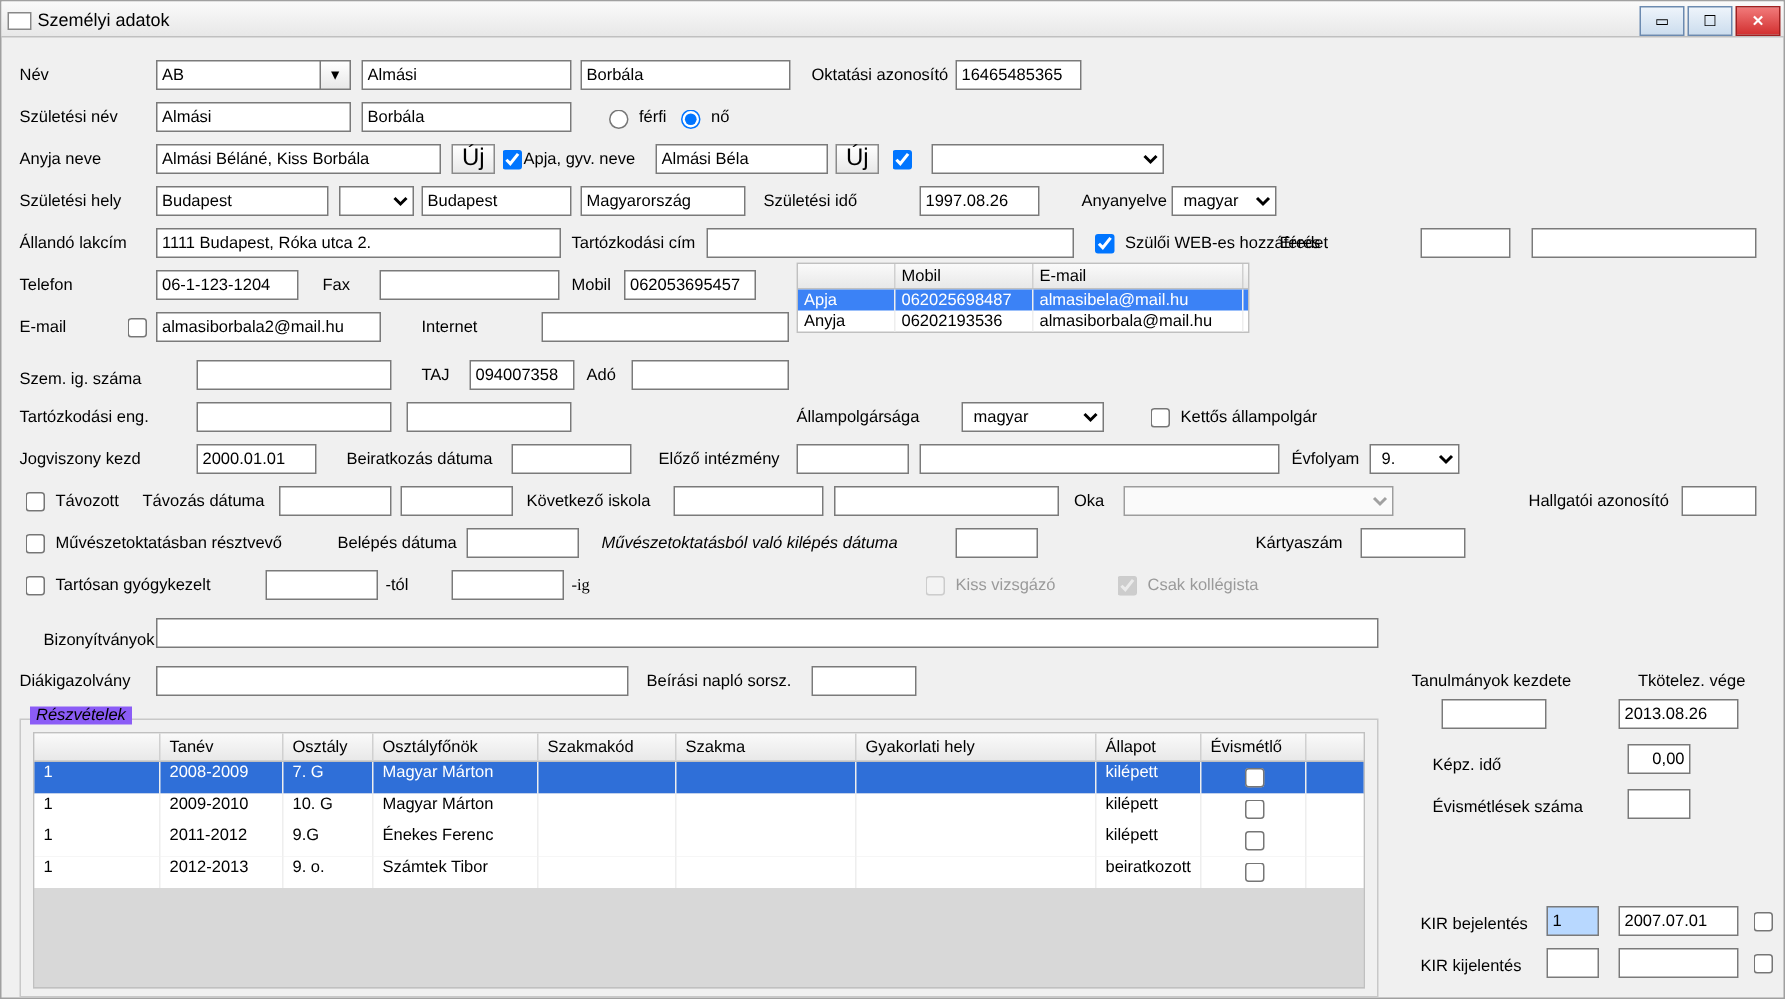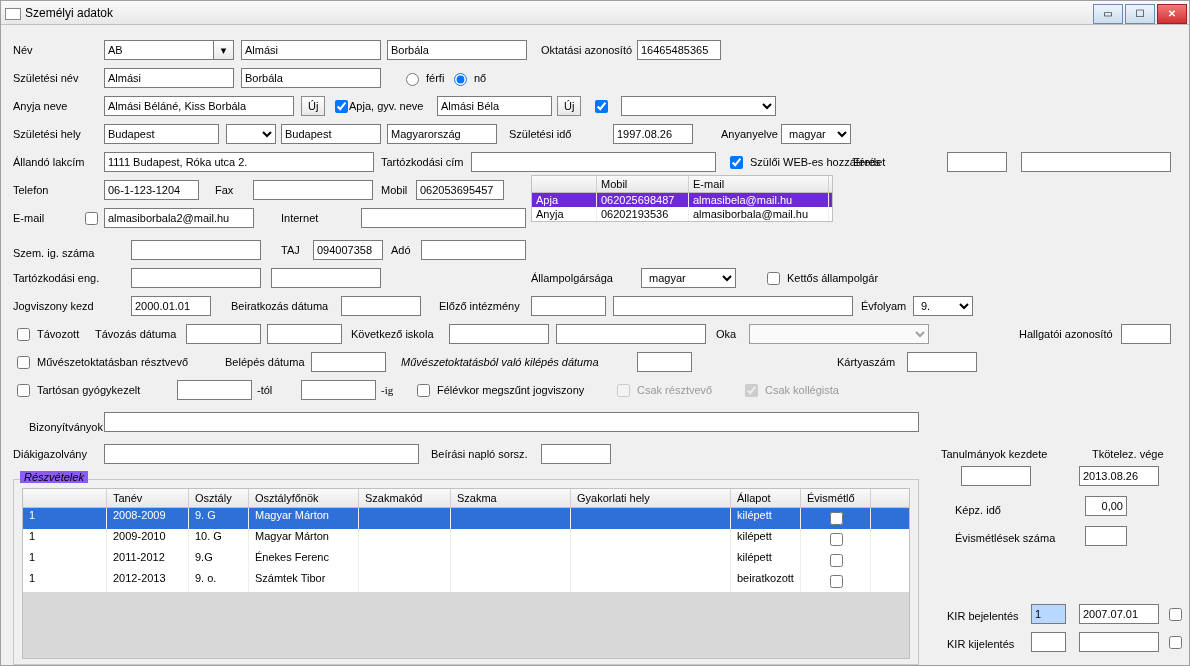--- a/index.html
+++ b/index.html
@@ -11,27 +11,27 @@
   .titlebar .title-text { font-size: 12px; }
   .winbtns { display: flex; }
   .winbtn { width: 30px; height: 20px; margin: 2px 2px 0 0; border: 1px solid #6b8ab0; background: linear-gradient(#eef4fb,#cde); display: flex; align-items: center; justify-content: center; font-size: 10px; }
   .winbtn.close { background: linear-gradient(#f17a7a,#d23030); color: #fff; border-color: #a02020; font-weight: bold; }
   .content { position: relative; flex: 1; padding: 12px; }
   .row { position: absolute; display: flex; align-items: center; height: 22px; }
   .lbl { white-space: nowrap; }
   input.txt, select.sel { height: 20px; background: #fff; border: 1px solid #7a7a7a; padding: 1px 3px; font-family: inherit; font-size: 11px; }
   .red-corner { border-left: 4px solid #f00; border-top: 4px solid #f00; border-top-left-radius: 0; }
   input[type=checkbox], input[type=radio] { vertical-align: middle; }
-  .btn { height: 20px; background: linear-gradient(#fff,#e8e8e8); border: 1px solid #8a8a8a; padding: 0 6px; font-size: 11px; cursor: pointer; }
+  .btn { height: 20px; background: linear-gradient(#fff,#e8e8e8); border: 1px solid #8a8a8a; padding: 0 6px; font-size: 16px; cursor: pointer; }
   .contact-table { position: absolute; border: 1px solid #c0c0c0; background: #fff; font-size: 11px; }
   .contact-table .hdr { display: flex; background: linear-gradient(#fafafa,#e8e8e8); border-bottom: 1px solid #c0c0c0; }
   .contact-table .hdr div { padding: 2px 4px; border-right: 1px solid #d0d0d0; }
   .contact-table .tr { display: flex; }
   .contact-table .tr div { padding: 1px 4px; border-right: 1px solid #eee; white-space: nowrap; overflow: hidden; }
-  .contact-table .tr.sel { background: #6d28d9; color: #fff; }
+  .contact-table .tr.sel { background: #3b82f6; color: #fff; }
   .contact-table-wrap { position: absolute; display: flex; }
   .contact-table-wrap .gray-side { width: 90px; background: #d8d8d8; }
 
   .fieldset { position: absolute; border: 1px solid #c8c8c8; padding: 8px; }
   .fieldset .legend { position: absolute; top: -9px; left: 6px; background: #8b5cf6; padding: 0 4px; font-style: italic; }
 
   .grid { width: 100%; border: 1px solid #c0c0c0; background: #d8d8d8; }
   .grid .ghdr { display: flex; background: linear-gradient(#fafafa,#e8e8e8); border-bottom: 1px solid #c0c0c0; }
   .grid .ghdr div { padding: 3px 6px; border-right: 1px solid #d0d0d0; font-size: 11px; }
   .grid .gbody { background: #d8d8d8; height: 150px; }
@@ -370,27 +370,23 @@
       </div>
     <div class="row" style="left:256px; top:354px;">
         <span class="lbl">-tól</span>
       </div>
     <div class="row" style="left:300px; top:354px;">
         <input class="txt" style="width: 75px;">
       </div>
     <div class="row" style="left:380px; top:354px;font-family:Liberation Serif, serif;">
         <span class="lbl">-ig</span>
       </div>
-    <div class="row" style="left:412px; top:354px; gap:4px;">
-        <input type="checkbox" style="">
-        <span class="lbl">Félévkor megszűnt jogviszony</span>
-      </div>
     <div class="row disabled-look" style="left:612px; top:354px; gap:4px;">
         <input type="checkbox" disabled="" style="">
-        <span class="lbl">Csak résztvevő</span>
+        <span class="lbl">Kiss vizsgázó</span>
       </div>
     <div class="row disabled-look" style="left:740px; top:354px; gap:4px;">
         <input type="checkbox" disabled="" checked="" style="">
         <span class="lbl">Csak kollégista</span>
       </div>
 
     <div class="row" style="left:28px; top:386px;align-items:flex-end;">
         <span class="lbl">Bizonyítványok</span>
       </div>
     <div class="row" style="left:103px; top:386px;">
@@ -473,21 +469,21 @@
           <div style="width:92px">Szakmakód</div>
           <div style="width:120px">Szakma</div>
           <div style="width:160px">Gyakorlati hely</div>
           <div style="width:70px">Állapot</div>
           <div style="width:70px">Évismétlő</div>
         </div>
         <div class="gbody" id="gbody">
             <div class="gr selected">
               <div style="width: 84px;">1</div>
               <div style="width: 82px;">2008-2009</div>
-              <div style="width: 60px;">9. G</div>
+              <div style="width: 60px;">7. G</div>
               <div style="width: 110px;">Magyar Márton</div>
               <div style="width: 92px;"></div>
               <div style="width: 120px;"></div>
               <div style="width: 160px;"></div>
               <div style="width: 70px;">kilépett</div>
               <div class="chk-cell" style="width: 70px;"><input type="checkbox" style=""></div>
             </div>
             <div class="gr">
               <div style="width: 84px;">1</div>
               <div style="width: 82px;">2009-2010</div>

